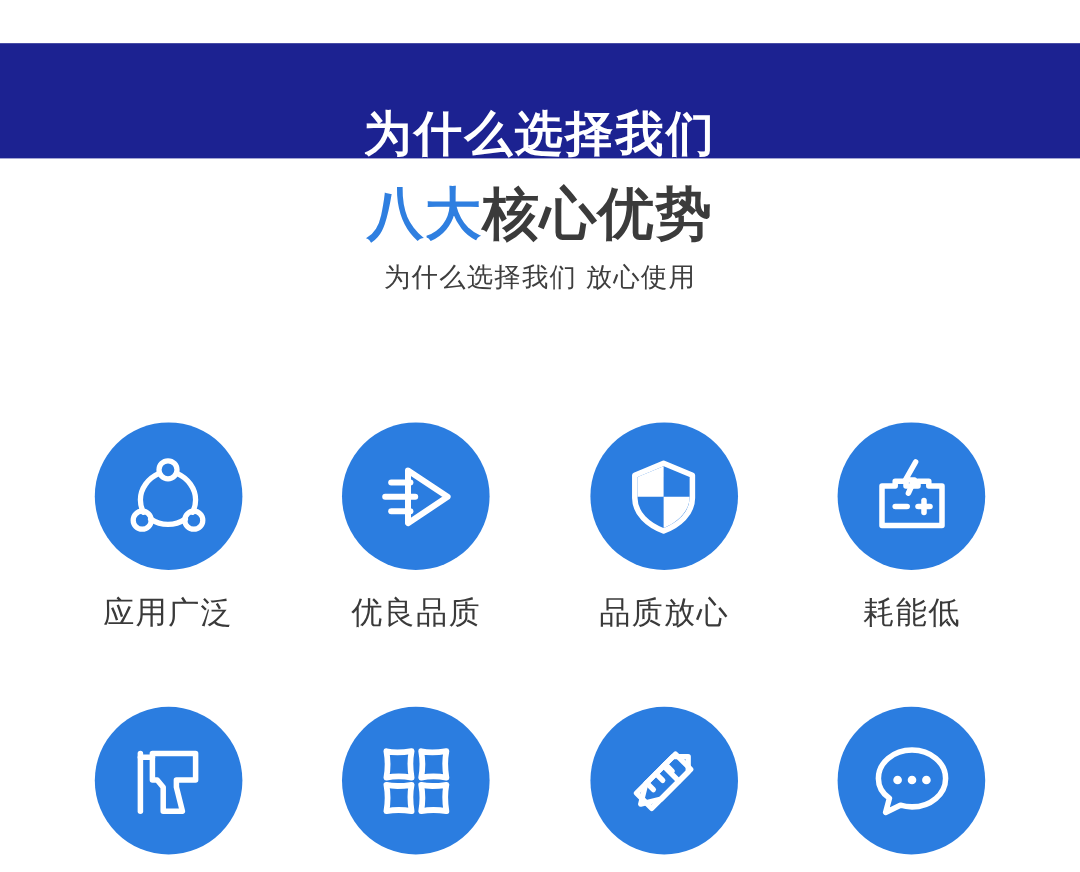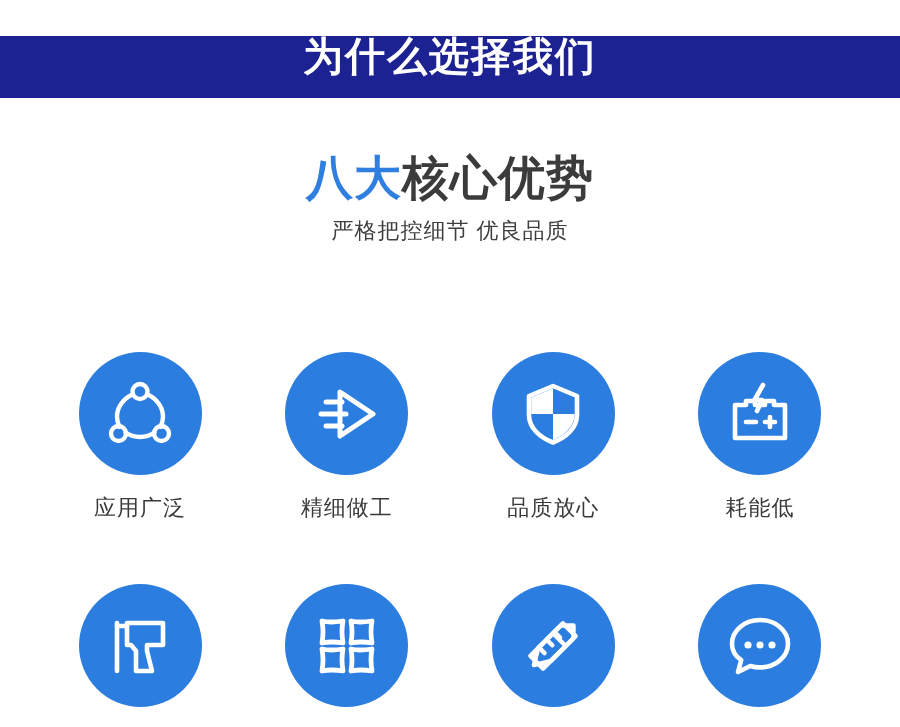--- a/index.html
+++ b/index.html
@@ -14,24 +14,24 @@
     overflow: hidden;
     position: relative;
   }
 
   
   .banner {
     position: absolute;
     left: 0;
     top: 36px;
     width: 900px;
-    height: 62px;
+    height: 96px;
     background: #1c2291;
     display: flex;
-    align-items: flex-start;
+    align-items: flex-end;
     justify-content: center;
   }
   .banner-title {
     color: #ffffff;
     font-size: 40px;
     font-weight: bold;
     letter-spacing: 2px;
     line-height: 1;
     white-space: nowrap;
   }
@@ -116,21 +116,21 @@
     display: flex;
     align-items: center;
     justify-content: center;
     flex: none;
   }
   .icon-circle svg {
     display: block;
   }
   .feature-label {
     margin-top: 20px;
-    font-size: 22px;
+    font-size: 26px;
     color: #3a3a3a;
     letter-spacing: 1px;
     line-height: 1.2;
     white-space: nowrap;
     text-align: center;
   }
 </style>
 </head>
 <body>
 
@@ -138,21 +138,21 @@
   <div class="banner-title">为什么选择我们</div>
 </div>
 
 <div class="headline-wrap">
 
   <div class="headline">
     <span class="hl-accent">八大</span><span class="hl-rest">核心优势</span>
   </div>
 
 
-  <div class="subtitle">严格把控细节 优良品质</div>
+  <div class="subtitle">为什么选择我们 放心使用</div>
 </div>
 
 <div class="features">
 
   <div class="feature-row">
 
     <div class="feature-cell">
       <div class="icon-circle">
         <span>
           <svg width="72" height="72" viewBox="0 0 72 72" fill="none" stroke="#ffffff" stroke-width="4.4" stroke-linecap="round" stroke-linejoin="round">
@@ -172,21 +172,21 @@
       <div class="icon-circle">
         <span>
           <svg width="72" height="72" viewBox="0 0 72 72" fill="none" stroke="#ffffff" stroke-width="5" stroke-linecap="round" stroke-linejoin="round">
             <path d="M29 14 L62 36 L29 58 Z"></path>
             <line x1="15" y1="24" x2="31" y2="24"></line>
             <line x1="10" y1="36" x2="35" y2="36"></line>
             <line x1="15" y1="48" x2="31" y2="48"></line>
           </svg>
         </span>
       </div>
-      <div class="feature-label">精细做工</div>
+      <div class="feature-label">优良品质</div>
     </div>
 
     <div class="feature-cell">
       <div class="icon-circle">
         <span>
           <svg width="72" height="72" viewBox="0 0 72 72">
             <path d="M36 8 L60 18 L60 37 C60 50 49 59.5 36 64.5 C23 59.5 12 50 12 37 L12 18 Z" fill="none" stroke="#ffffff" stroke-width="4.6" stroke-linejoin="round"></path>
             <path d="M36 10.5 L36 36 L14.3 36 L14.3 19.5 Z" fill="#ffffff"></path>
             <path d="M36 36 L57.7 36 C57.7 48.3 47.6 57.2 36 62 Z" fill="#ffffff"></path>
           </svg>

